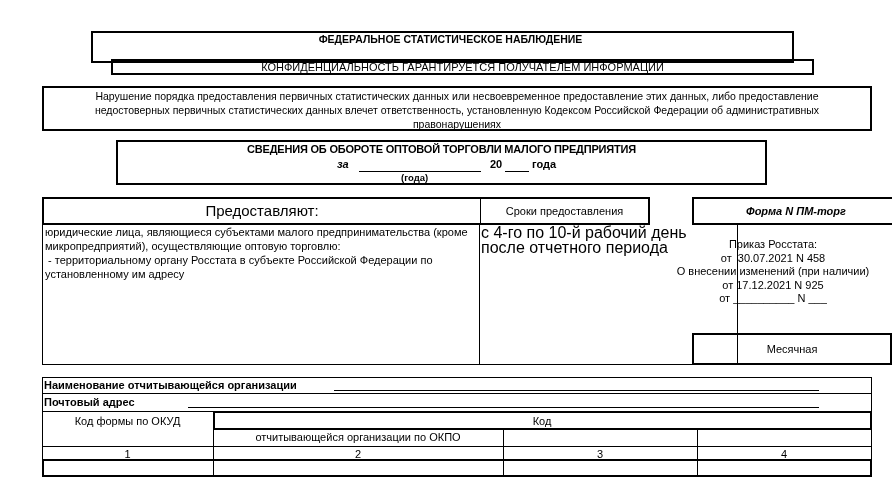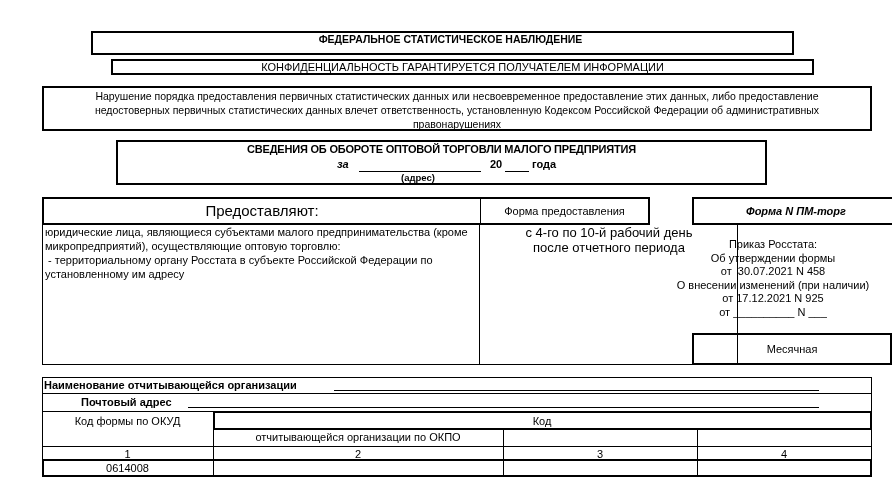--- a/index.html
+++ b/index.html
@@ -6,37 +6,37 @@
   body { width: 892px; height: 504px; position: relative; overflow: hidden;
          font-family: "Liberation Sans", sans-serif; color: #000; }
   .abs { position: absolute; box-sizing: border-box; }
   .bold { font-weight: bold; }
   .center { text-align: center; }
   .box-thick { border: 2px solid #000; }
   .fs11 { font-size: 11px; margin-left: 20px; }
   .fs10 { font-size: 10.5px; }
   .cond { letter-spacing: -0.2px; }
 
-  #fed-box { left: 91px; top: 31px; width: 703px; height: 24px; line-height: 12px; padding-left: 16px; }
+  #fed-box { left: 91px; top: 31px; width: 703px; height: 32px; line-height: 12px; padding-left: 16px; }
   #conf-box { left: 91px; top: 59px; width: 703px; height: 16px; line-height: 12px; }
   #notice-box { left: 42px; top: 86px; width: 830px; height: 45px; padding: 1px 6px; line-height: 14px; }
   #title-box { left: 116px; top: 140px; width: 651px; height: 45px; }
 
   .title-line { position: absolute; left: 0; right: 0; top: 1px; text-align: center; font-size: 11px; font-weight: bold; }
   .za-row { position: absolute; top: 16px; left: 0; right: 0; height: 14px; font-size: 11px; font-weight: bold; }
   .za-row span { position: absolute; top: 0; }
   .uline { position: absolute; border-bottom: 1px solid #000; height: 0; }
   .mesyac { position: absolute; top: 30px; left: 283px; font-size: 9.5px; font-weight: bold; }
 
   #prov-head { left: 42px; top: 197px; width: 608px; height: 28px; border: 2px solid #000; }
   #prov-head .c1 { position: absolute; left: 0; top: 0; width: 436px; height: 24px; line-height: 24px; text-align: center; font-size: 15px; border-right: 1px solid #000; }
   #prov-head .c2 { position: absolute; left: 437px; top: 0; right: 0; height: 24px; line-height: 24px; text-align: center; font-size: 11px; }
   #prov-body { left: 42px; top: 225px; width: 696px; height: 140px; border: 1px solid #000; border-top: none; }
   #prov-body .c1 { position: absolute; left: 0; top: 0; width: 437px; height: 100%; border-right: 1px solid #000; font-size: 11px; line-height: 14px; padding: 0 2px; box-sizing: border-box; }
-  #prov-body .c2 { position: absolute; left: 438px; top: 0; right: 0; font-size: 13px; line-height: 15px; text-align: center; }
+  #prov-body .c2 { position: absolute; left: 438px; top: 0; right: 0; font-size: 16px; line-height: 15px; }
 
   #form-box { left: 672px; top: 197px; width: 208px; height: 28px; line-height: 24px; font-style: italic; }
   #order-block { left: 666px; top: 238px; width: 214px; font-size: 11px; line-height: 13.5px; text-align: center; }
   #monthly-box { left: 672px; top: 333px; width: 200px; height: 32px; line-height: 28px; }
 
   #bottom { left: 42px; top: 377px; width: 830px; height: 100px; }
   .hl { position: absolute; left: 0; right: 0; border-top: 1px solid #000; }
   .hl.thick { border-top: 2px solid #000; }
   .vl { position: absolute; border-left: 1px solid #000; }
   .vl.thick { border-left: 2px solid #000; }
@@ -63,26 +63,26 @@
   <div class="title-line cond">СВЕДЕНИЯ ОБ ОБОРОТЕ ОПТОВОЙ ТОРГОВЛИ МАЛОГО ПРЕДПРИЯТИЯ</div>
   <div class="za-row">
     <span style="left:219px;font-style:italic;">за</span>
     <span class="uline" style="left:241px; width:122px; top:13px;"></span>
     <span style="left:241px; width:122px; text-align:center;"></span>
     <span style="left:372px;">20</span>
     <span class="uline" style="left:387px; width:24px; top:13px;"></span>
     <span style="left:387px; width:24px; text-align:center;"></span>
     <span style="left:414px;">года</span>
   </div>
-  <div class="mesyac">(адрес)</div>
+  <div class="mesyac">(года)</div>
 </div>
 
 <div id="prov-head" class="abs">
   <div class="c1">Предоставляют:</div>
-  <div class="c2">Форма предоставления</div>
+  <div class="c2">Сроки предоставления</div>
 </div>
 
 <div id="prov-body" class="abs">
   <div class="c1">
     <div>юридические лица, являющиеся субъектами малого предпринимательства (кроме</div>
     <div>микропредприятий), осуществляющие оптовую торговлю:</div>
     <div style="white-space:pre;"> - территориальному органу Росстата в субъекте Российской Федерации по</div>
     <div>установленному им адресу</div>
   </div>
   <div class="c2">
@@ -90,21 +90,20 @@
     <div>после отчетного периода</div>
   </div>
 </div>
 
 <div id="form-box" class="abs box-thick center bold fs11">
   <span>Форма N ПМ-торг</span>
 </div>
 
 <div id="order-block" class="abs">
   <div>Приказ Росстата:</div>
-  <div>Об утверждении формы</div>
   <div style="white-space:pre;">от  30.07.2021 N 458</div>
   <div>О внесении изменений (при наличии)</div>
   <div>от 17.12.2021 N 925</div>
   <div>от __________ N ___</div>
 </div>
 
 <div id="monthly-box" class="abs box-thick center fs11">
   <span>Месячная</span>
 </div>
 
@@ -114,21 +113,21 @@
   <div class="vl" style="left:0; top:49px; height:50px;"></div>
   <div class="vl" style="left:829px; top:0; height:99px;"></div>
 
   <div class="hl" style="top:0;"></div>
 
   <div class="cell-text bold" style="left:2px; top:1px;">Наименование отчитывающейся организации</div>
   <div class="uline" style="left:292px; width:485px; top:13px;"></div>
   <div class="cell-text" style="left:292px; top:1px; width:485px;"></div>
   <div class="hl" style="top:16px;"></div>
 
-  <div class="cell-text bold" style="left:2px; top:18px;margin-left:37px;">Почтовый адрес</div>
+  <div class="cell-text bold" style="left:2px; top:18px;">Почтовый адрес</div>
   <div class="uline" style="left:146px; width:631px; top:30px;"></div>
   <div class="cell-text" style="left:146px; top:18px; width:631px;"></div>
 
   <div class="hl thick" style="top:34px; left:171px;"></div>
   <div class="hl" style="top:34px; right:658px;"></div>
   <div class="vl thick" style="left:171px; top:34px; height:18px;"></div>
   <div class="vl thick" style="left:828px; top:34px; height:18px;"></div>
   <div class="cell-text" style="left:0; width:171px; top:37px; text-align:center;">Код формы по ОКУД</div>
   <div class="cell-text" style="left:171px; width:658px; top:37px; text-align:center;">Код</div>
 
@@ -140,18 +139,17 @@
 
   <div class="hl" style="top:69px;"></div>
   <div class="cell-text" style="left:0; width:171px; top:70px; text-align:center;">1</div>
   <div class="cell-text" style="left:171px; width:290px; top:70px; text-align:center;">2</div>
   <div class="cell-text" style="left:461px; width:194px; top:70px; text-align:center;">3</div>
   <div class="cell-text" style="left:655px; width:174px; top:70px; text-align:center;">4</div>
 
   <div class="hl thick" style="top:82px;"></div>
   <div class="vl thick" style="left:0; top:82px; height:17px;"></div>
   <div class="vl thick" style="left:828px; top:82px; height:17px;"></div>
-  <div class="cell-text" style="left:0; width:171px; top:84px; text-align:center;">0614008</div>
   <div class="cell-text" style="left:171px; width:290px; top:84px; text-align:center;"></div>
   <div class="cell-text" style="left:461px; width:194px; top:84px; text-align:center;"></div>
   <div class="cell-text" style="left:655px; width:174px; top:84px; text-align:center;"></div>
   <div class="hl thick" style="top:98px;"></div>
 </div>
 
 </body></html>

